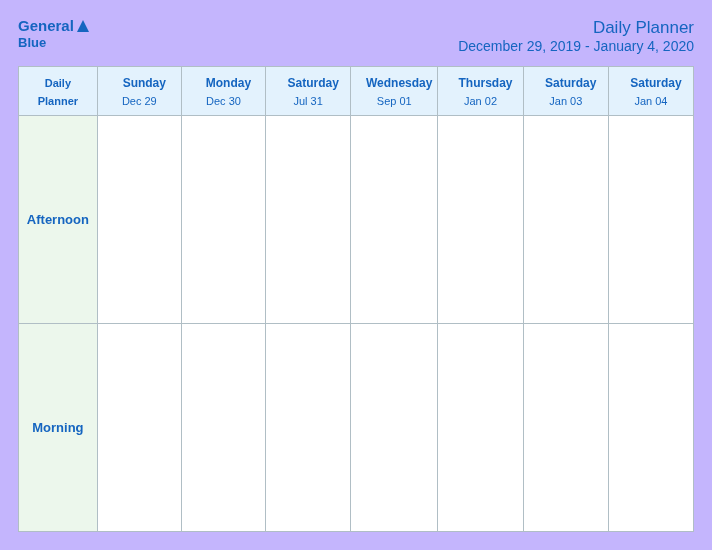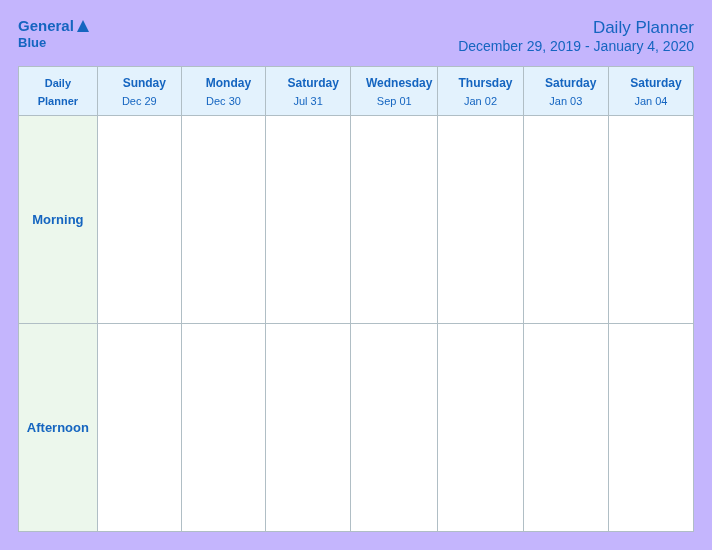--- a/index.html
+++ b/index.html
@@ -148,31 +148,31 @@
           <th><span class="col-day">Saturday</span><br><span class="col-date">Jul 31</span></th>
           <th><span class="col-day">Wednesday</span><br><span class="col-date">Sep 01</span></th>
           <th><span class="col-day">Thursday</span><br><span class="col-date">Jan 02</span></th>
           <th><span class="col-day">Saturday</span><br><span class="col-date">Jan 03</span></th>
           <th><span class="col-day">Saturday</span><br><span class="col-date">Jan 04</span></th>
         </tr>
     </thead>
     <tbody>
 
     <tr>
-          <td class="row-label">Morning</td>
+          <td class="row-label">Afternoon</td>
           <td class="day-cell"></td>
           <td class="day-cell"></td>
           <td class="day-cell"></td>
           <td class="day-cell"></td>
           <td class="day-cell"></td>
           <td class="day-cell"></td>
           <td class="day-cell"></td>
         </tr>
         <tr>
-          <td class="row-label">Afternoon</td>
+          <td class="row-label">Morning</td>
           <td class="day-cell"></td>
           <td class="day-cell"></td>
           <td class="day-cell"></td>
           <td class="day-cell"></td>
           <td class="day-cell"></td>
           <td class="day-cell"></td>
           <td class="day-cell"></td>
         </tr>
       </tbody>
   </table>

